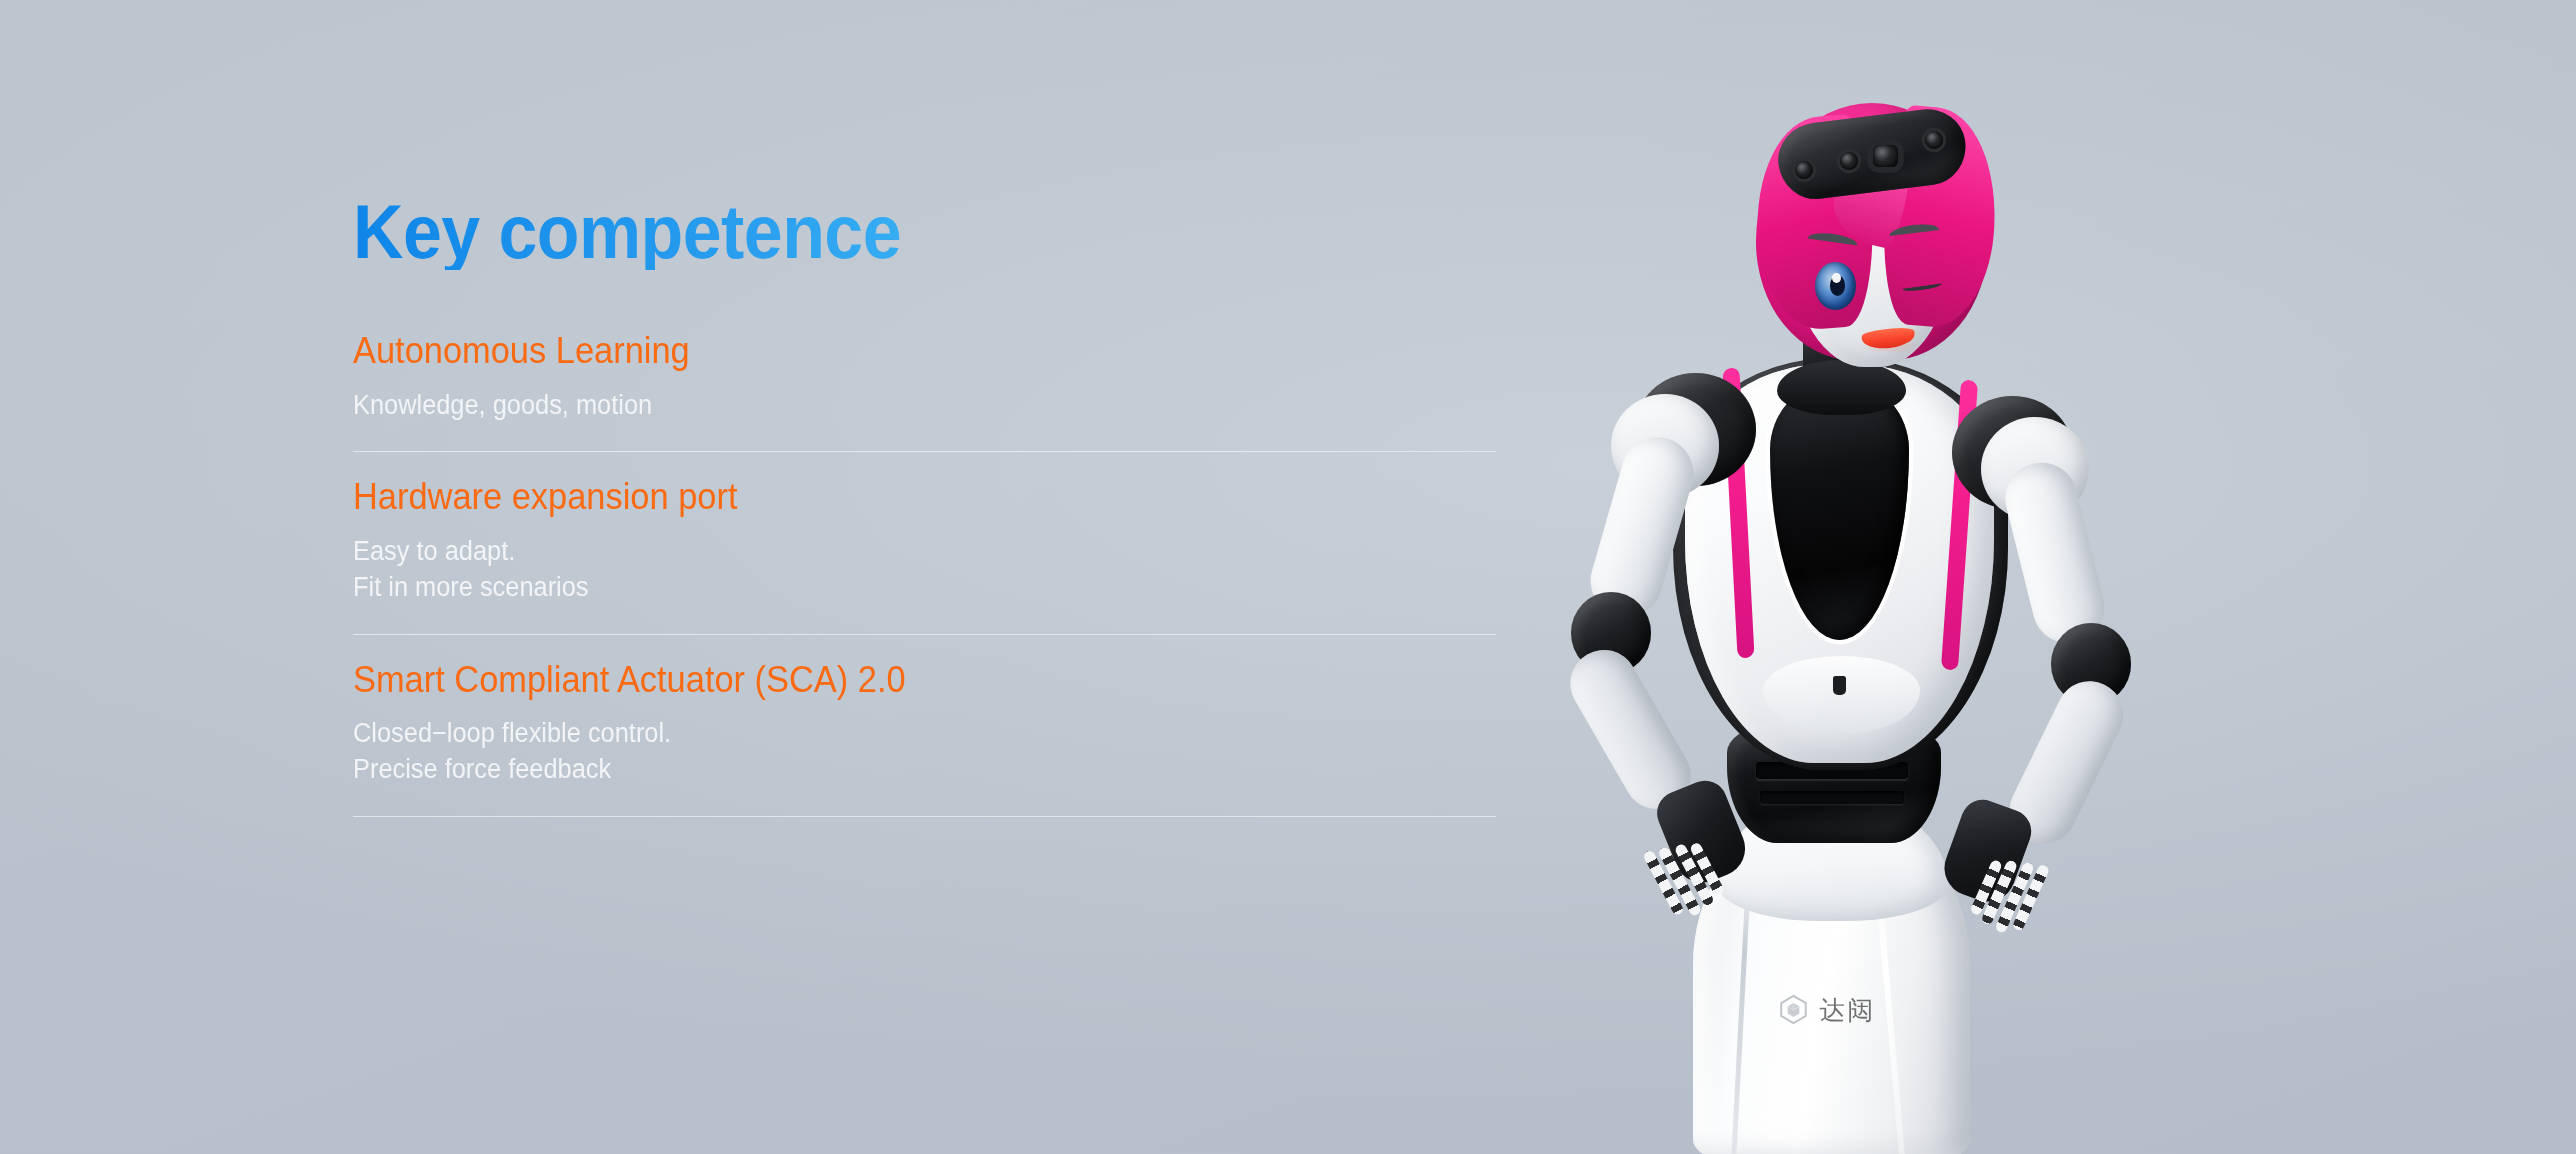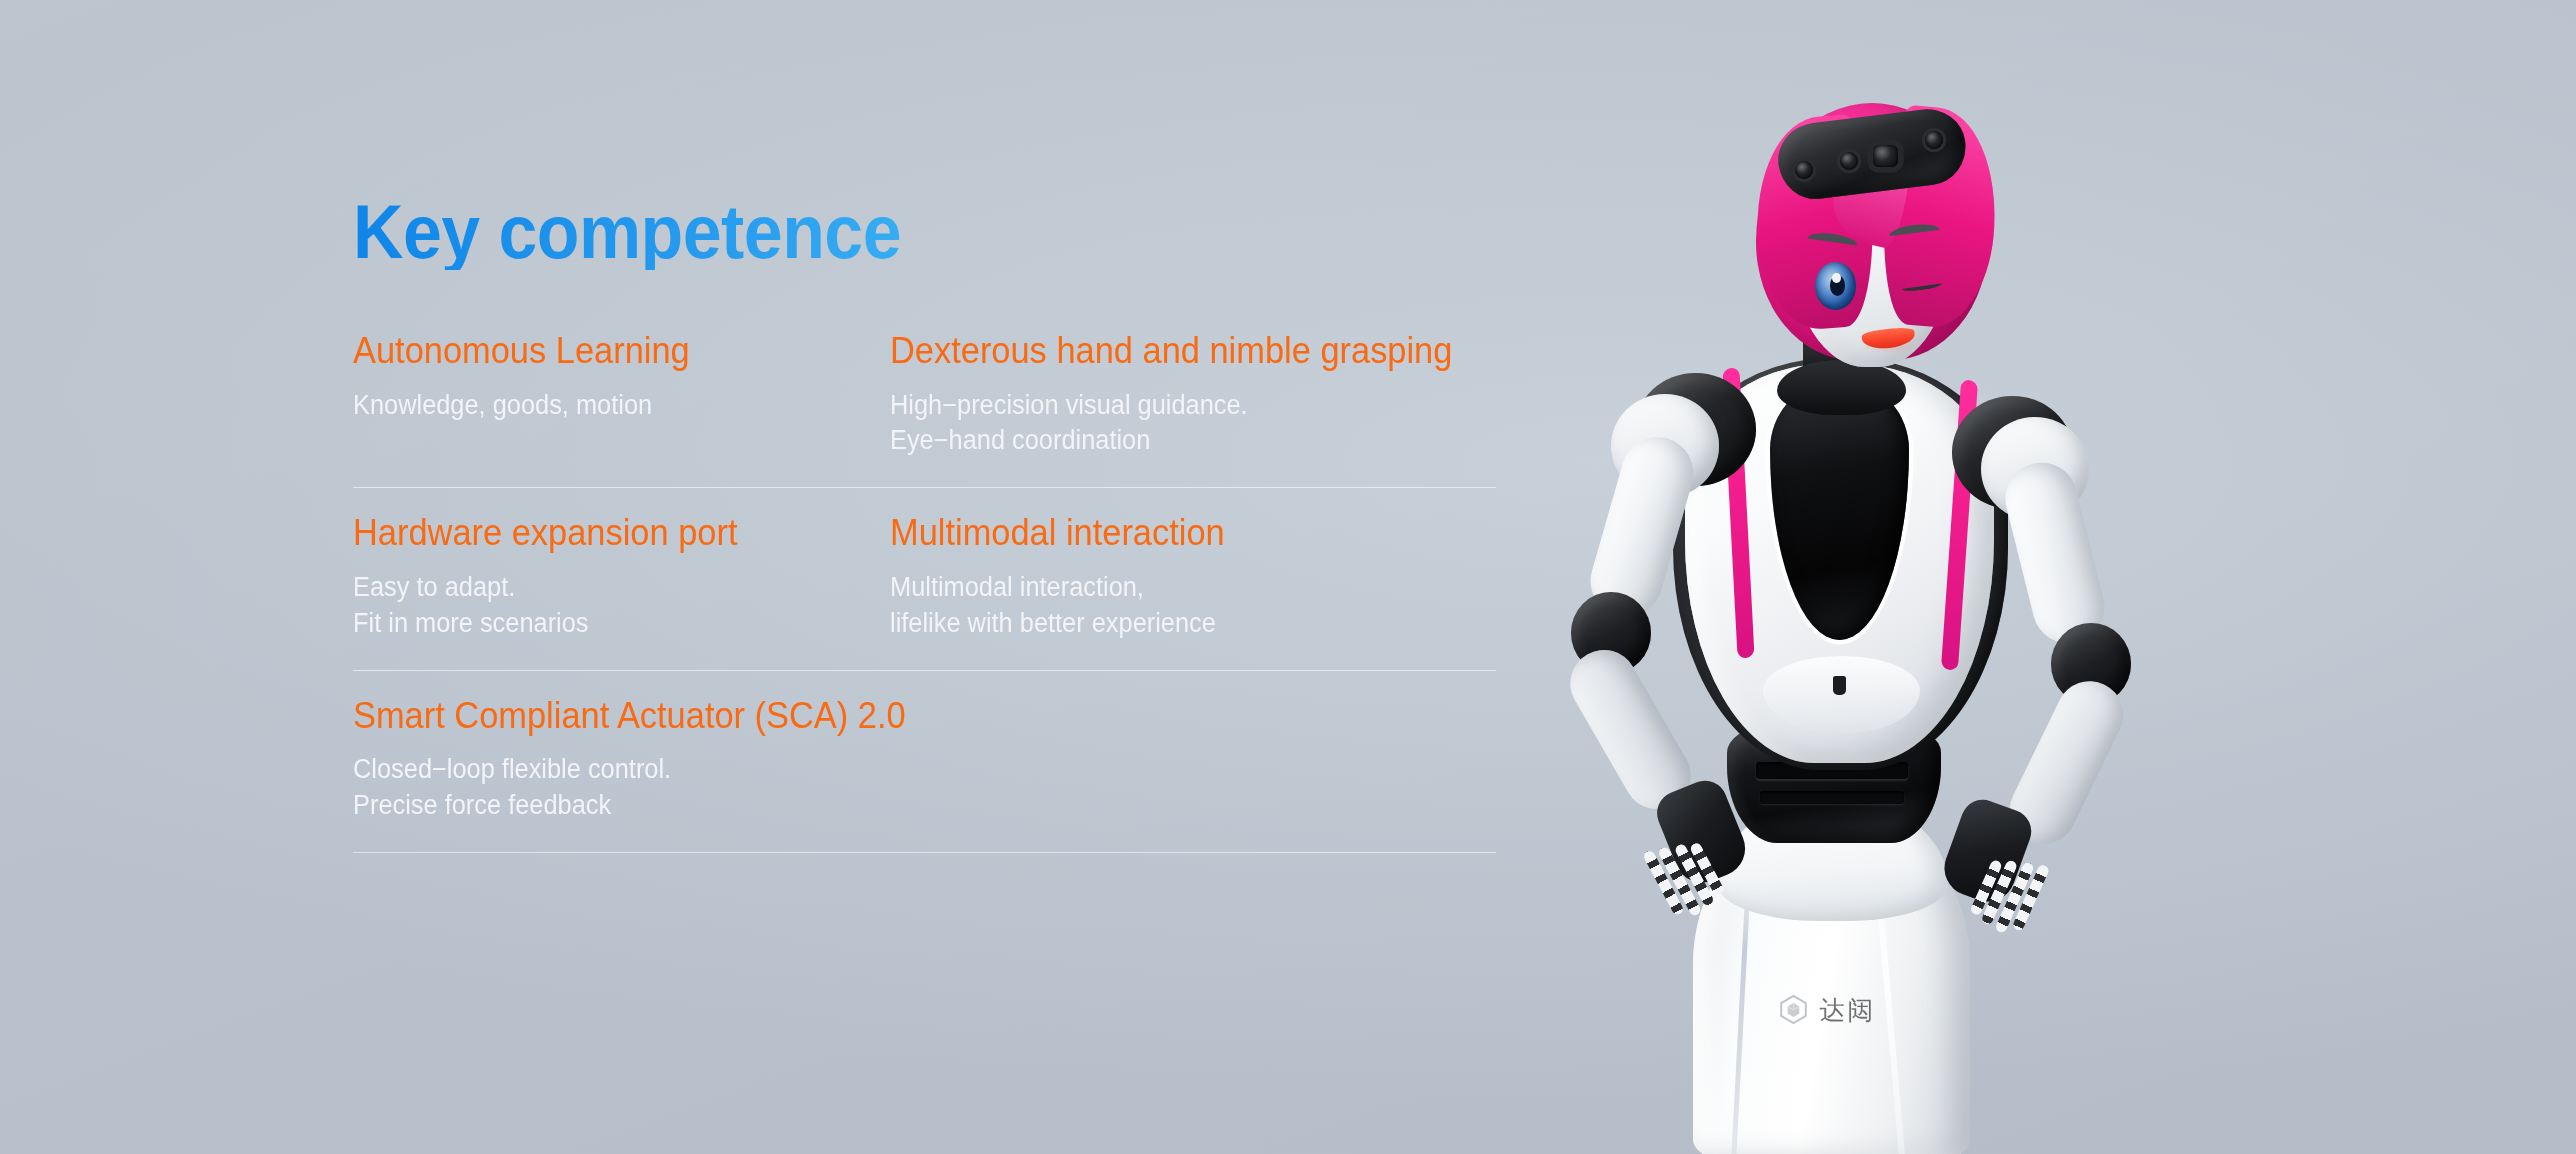--- a/index.html
+++ b/index.html
@@ -356,42 +356,28 @@
 
     <div class="grid">
 
       <div class="row divided">
         <div class="cell left">
           <div class="heading">Autonomous Learning</div>
           <div class="body">
             <span class="ln">Knowledge, goods, motion</span>
           </div>
         </div>
-        <div class="cell right">
-          <div class="heading">Dexterous hand and nimble grasping</div>
-          <div class="body">
-            <span class="ln">High−precision visual guidance.</span>
-            <span class="ln">Eye−hand coordination</span>
-          </div>
-        </div>
       </div>
 
       <div class="row divided">
         <div class="cell left">
           <div class="heading">Hardware expansion port</div>
           <div class="body">
             <span class="ln">Easy to adapt.</span>
             <span class="ln">Fit in more scenarios</span>
-          </div>
-        </div>
-        <div class="cell right">
-          <div class="heading">Multimodal interaction</div>
-          <div class="body">
-            <span class="ln">Multimodal interaction,</span>
-            <span class="ln">lifelike with better experience</span>
           </div>
         </div>
       </div>
 
       <div class="row divided">
         <div class="cell right">
           <div class="heading">Smart Compliant Actuator (SCA) 2.0</div>
           <div class="body">
             <span class="ln">Closed−loop flexible control.</span>
             <span class="ln">Precise force feedback</span>

